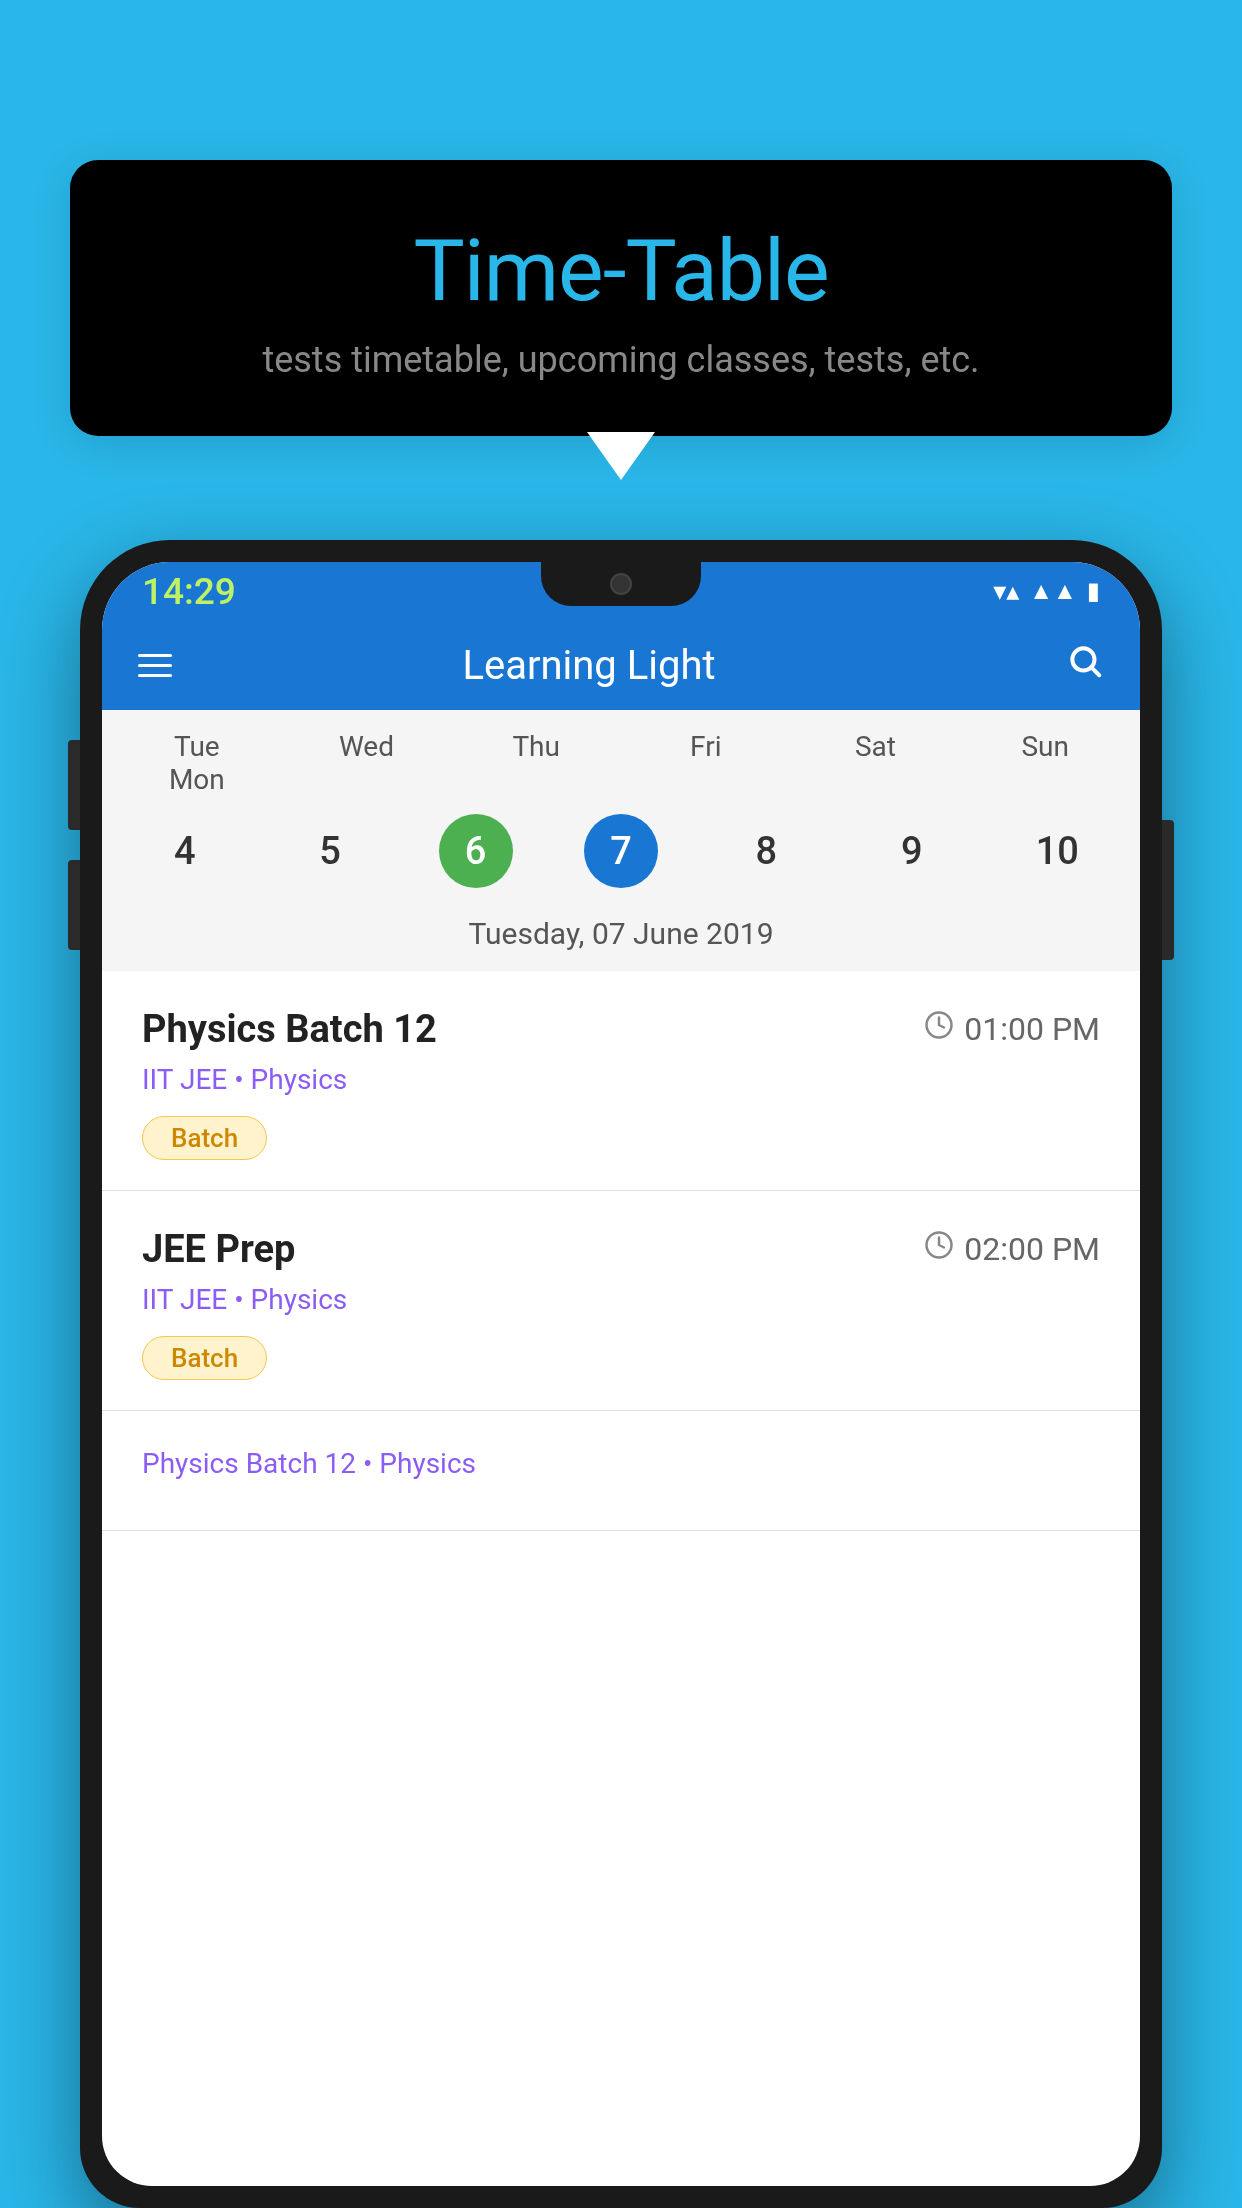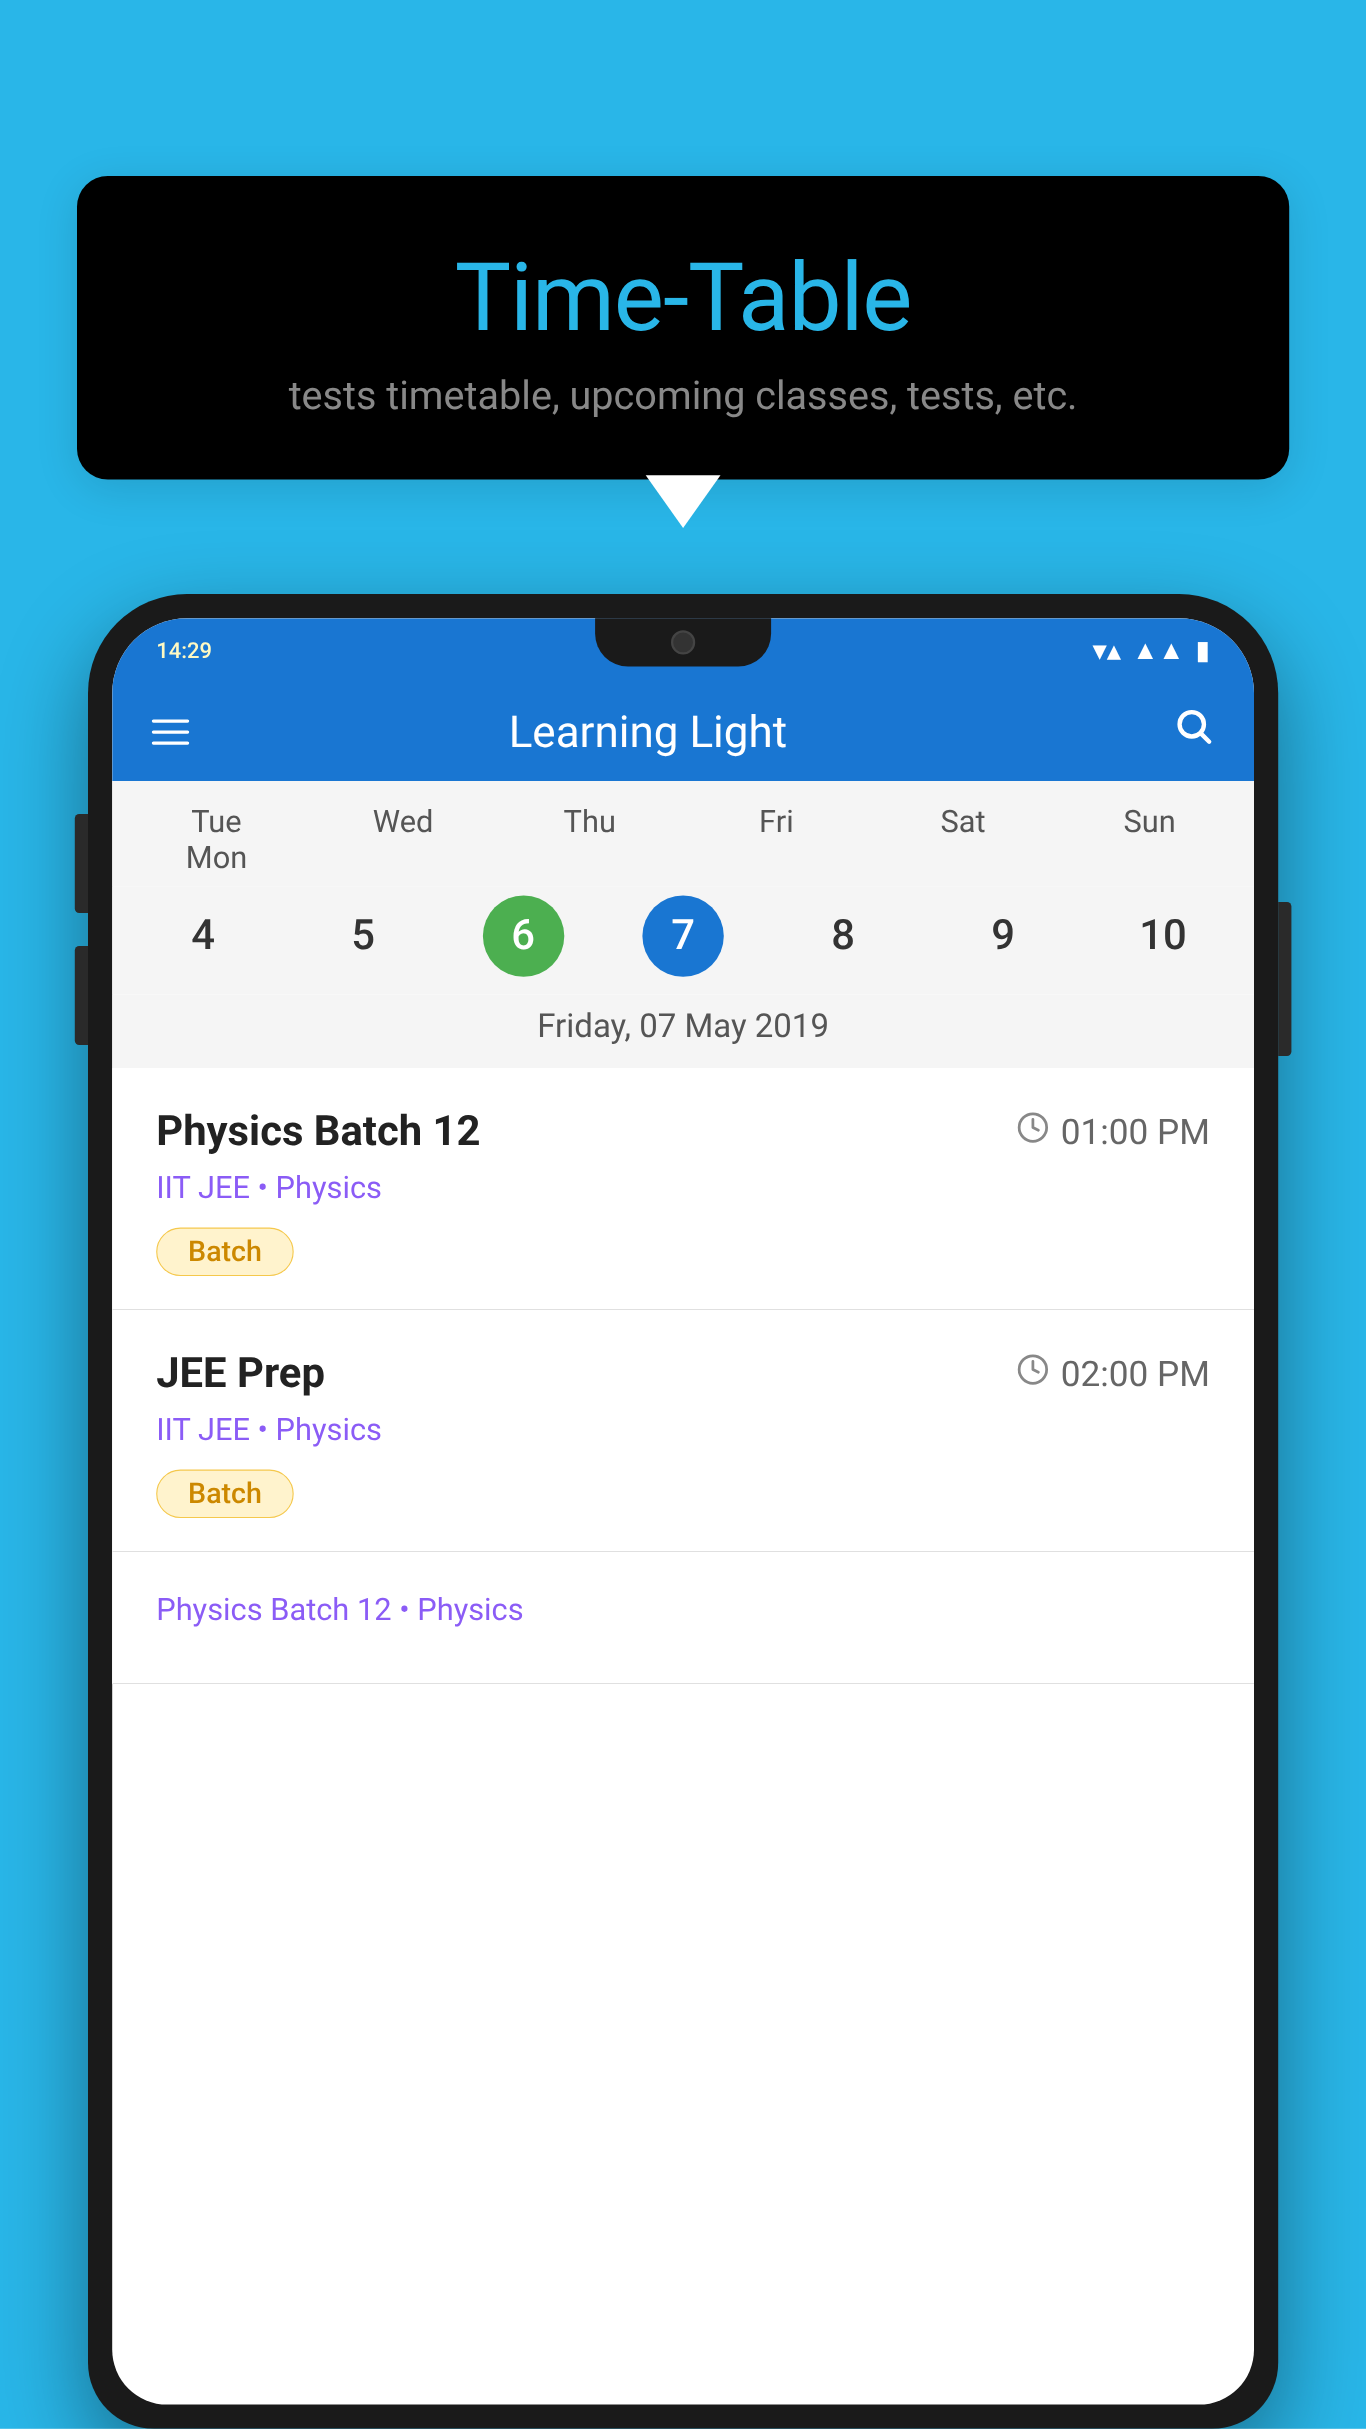--- a/index.html
+++ b/index.html
@@ -97,22 +97,22 @@
       height: 58px;
       border-radius: 68px 68px 0 0;
       display: flex;
       align-items: center;
       justify-content: space-between;
       padding: 0 40px;
       position: relative;
     }
 
     .status-time {
-      color: #fef9c3;
-      font-size: 20px;
+      color: #bef264;
+      font-size: 37px;
       font-weight: 500;
     }
 
     .status-icons {
       display: flex;
       align-items: center;
       gap: 10px;
     }
 
     
@@ -375,21 +375,21 @@
         <div class="date-num">8</div>
       </div>
       <div class="date-cell">
         <div class="date-num">9</div>
       </div>
       <div class="date-cell">
         <div class="date-num">10</div>
       </div>
     </div>
 
-    <div class="calendar-selected-date">Friday, 07 May 2019</div>
+    <div class="calendar-selected-date">Tuesday, 07 June 2019</div>
 
     <div class="schedule-container">
 
       <div class="schedule-item">
         <div class="schedule-item-header">
           <div class="schedule-name">Physics Batch 12</div>
           <div class="schedule-time">
             <span>
               <svg width="30" height="30" viewBox="0 0 24 24" fill="none" stroke="#888" stroke-width="2" stroke-linecap="round" stroke-linejoin="round">
                 <circle cx="12" cy="12" r="10"></circle>

